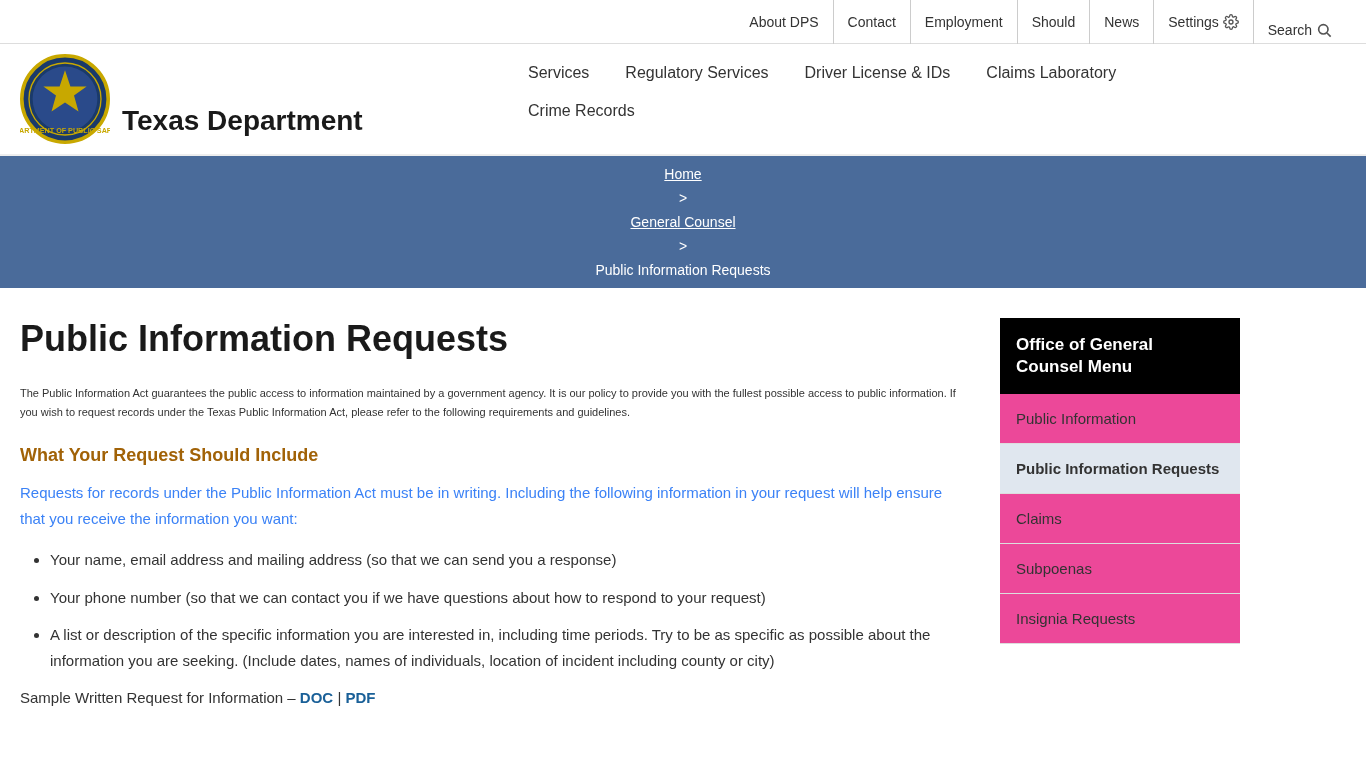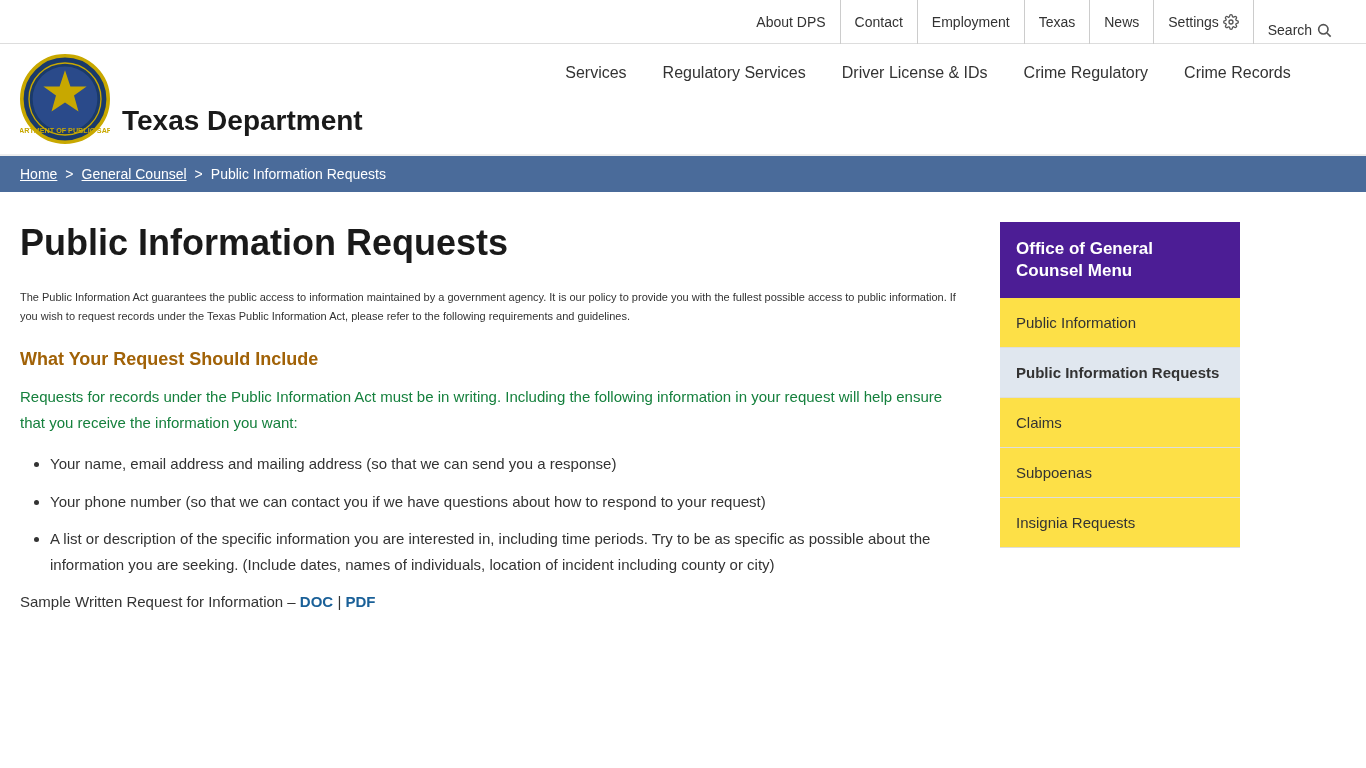--- a/index.html
+++ b/index.html
@@ -54,21 +54,21 @@
       font-size: 28px;
       font-weight: bold;
       color: #1a1a1a;
       line-height: 1.2;
       margin-top: 44px;
     }
 
     
     .main-nav {
       display: flex;
-      flex-direction: row;
+      flex-direction: column;
       justify-content: center;
       flex: 1;
     }
     .nav-row {
       display: flex;
       gap: 0;
     }
     .nav-link {
       color: #333;
       text-decoration: none;
@@ -79,20 +79,21 @@
 
     
     .breadcrumb-bar {
       background: #4a6b9a;
       padding: 10px 20px;
       color: #fff;
       font-size: 14px;
       display: flex;
       align-items: center;
       gap: 8px;
+      flex-direction: column;
     }
     .breadcrumb-bar a {
       color: #fff;
       text-decoration: underline;
     }
     .breadcrumb-sep { color: #fff; }
     .breadcrumb-current { color: #fff; font-weight: normal; }
 
     
     .content-wrapper {
@@ -122,21 +123,21 @@
     }
     .section-heading {
       font-size: 18px;
       font-weight: bold;
       color: #a16207;
       margin-bottom: 14px;
     }
     .body-text {
       font-size: 15px;
       line-height: 1.7;
-      color: #15803d;
+      color: #3b82f6;
       margin-bottom: 16px;
     }
     .bullet-list {
       list-style: disc;
       padding-left: 30px;
       margin-bottom: 16px;
     }
     .bullet-list li {
       font-size: 15px;
       line-height: 1.7;
@@ -154,51 +155,51 @@
       font-weight: bold;
     }
 
     
     .sidebar {
       width: 240px;
       flex-shrink: 0;
       padding-top: 30px;
     }
     .sidebar-menu-title {
-      background: #4c1d95;
+      background: #000000;
       color: #fff;
       font-size: 17px;
       font-weight: bold;
       padding: 16px 16px;
       line-height: 1.3;
       margin-bottom: 0;
     }
     .sidebar-item {
       display: block;
       padding: 14px 16px;
       font-size: 15px;
       color: #333;
       text-decoration: none;
       border-bottom: 1px solid #ddd;
-      background: #fde047;
+      background: #ec4899;
       line-height: 1.4;
     }
     .sidebar-item.active {
       background: #e0e7ef;
       font-weight: bold;
     }
   </style>
 </head>
 <body>
 
 <div class="utility-bar">
   <a href="#">About DPS</a>
   <a href="#">Contact</a>
   <a href="#">Employment</a>
-  <a href="#">Texas</a>
+  <a href="#">Should</a>
   <a href="#">News</a>
   <a href="#">
     <span>Settings</span>&nbsp;
     <svg class="gear-icon-svg" viewBox="0 0 24 24" fill="none" stroke="#555" stroke-width="2">
       <circle cx="12" cy="12" r="3"></circle>
       <path d="M19.4 15a1.65 1.65 0 0 0 .33 1.82l.06.06a2 2 0 0 1-2.83 2.83l-.06-.06a1.65 1.65 0 0 0-1.82-.33 1.65 1.65 0 0 0-1 1.51V21a2 2 0 0 1-4 0v-.09A1.65 1.65 0 0 0 9 19.4a1.65 1.65 0 0 0-1.82.33l-.06.06a2 2 0 0 1-2.83-2.83l.06-.06A1.65 1.65 0 0 0 4.68 15a1.65 1.65 0 0 0-1.51-1H3a2 2 0 0 1 0-4h.09A1.65 1.65 0 0 0 4.6 9a1.65 1.65 0 0 0-.33-1.82l-.06-.06a2 2 0 0 1 2.83-2.83l.06.06A1.65 1.65 0 0 0 9 4.68a1.65 1.65 0 0 0 1-1.51V3a2 2 0 0 1 4 0v.09a1.65 1.65 0 0 0 1 1.51 1.65 1.65 0 0 0 1.82-.33l.06-.06a2 2 0 0 1 2.83 2.83l-.06.06A1.65 1.65 0 0 0 19.4 9a1.65 1.65 0 0 0 1.51 1H21a2 2 0 0 1 0 4h-.09a1.65 1.65 0 0 0-1.51 1z"></path>
     </svg>
   </a>
   <a href="#">
     <span>Search</span>&nbsp;
@@ -225,21 +226,21 @@
     <div class="logo-text">
       <span>Texas Department</span><br>
     </div>
   </a>
 
   <nav class="main-nav">
     <div class="nav-row">
       <a href="#" class="nav-link">Services</a>
       <a href="#" class="nav-link">Regulatory Services</a>
       <a href="#" class="nav-link">Driver License &amp; IDs</a>
-      <a href="#" class="nav-link">Crime Regulatory</a>
+      <a href="#" class="nav-link">Claims Laboratory</a>
     </div>
     <div class="nav-row">
       <a href="#" class="nav-link">Crime Records</a>
     </div>
   </nav>
 </header>
 
 <div class="breadcrumb-bar">
   <a href="#">Home</a>
   <span class="breadcrumb-sep">&gt;</span>

